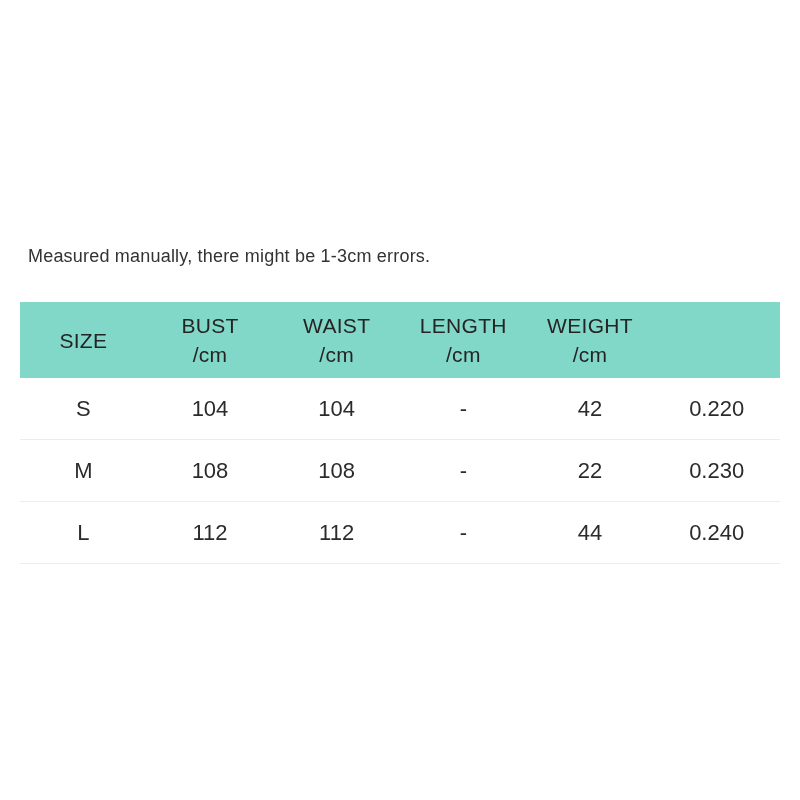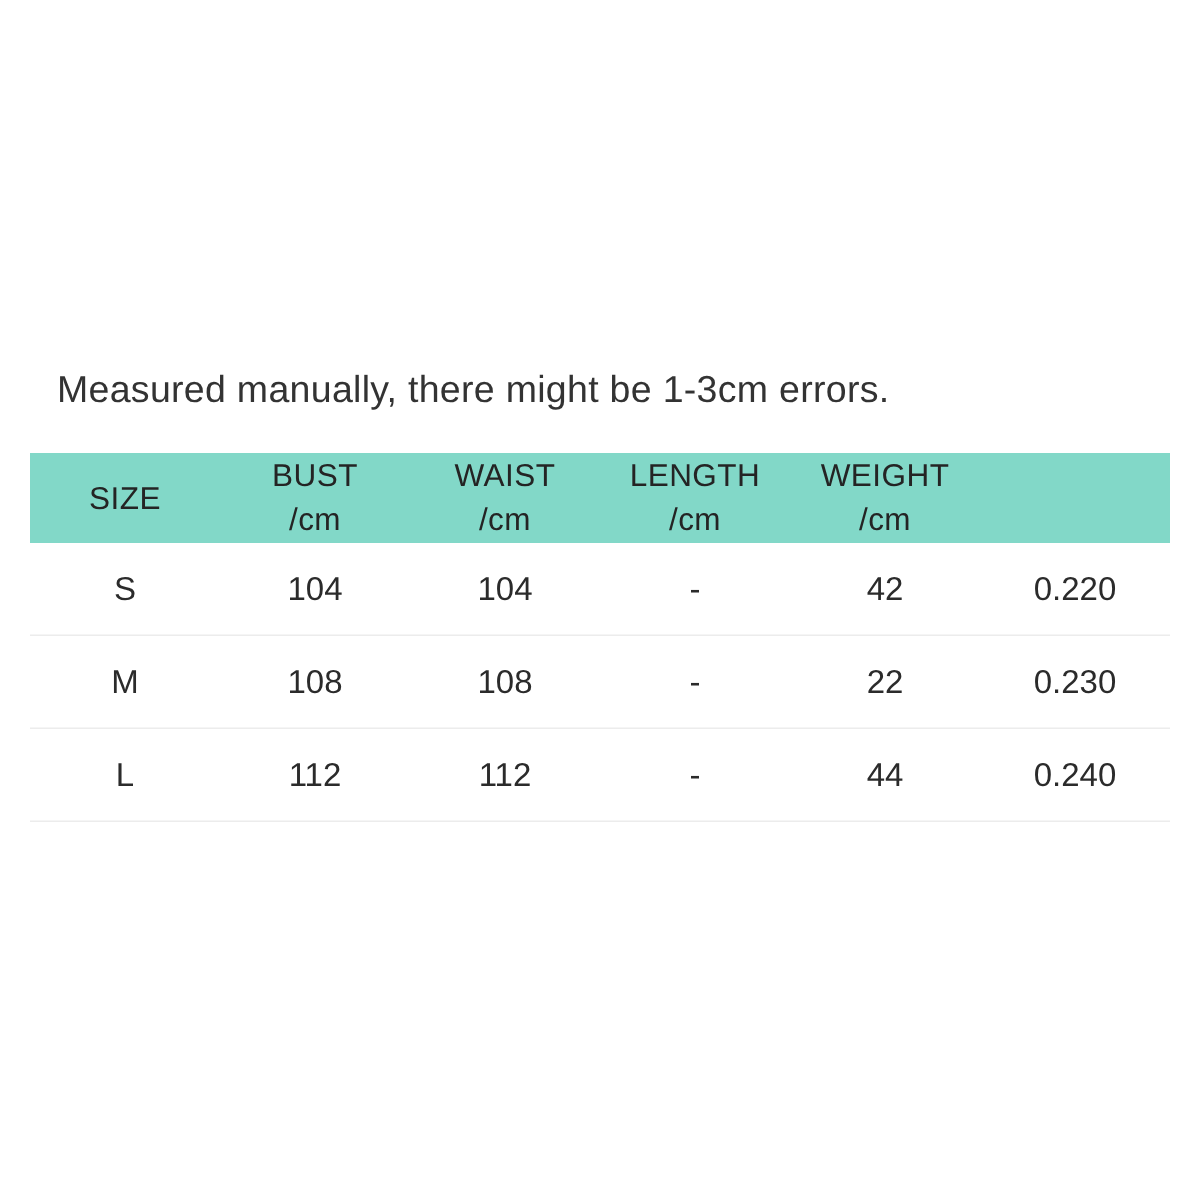--- a/index.html
+++ b/index.html
@@ -10,38 +10,38 @@
     width: 800px;
     height: 800px;
     background: #ffffff;
     position: relative;
     font-family: "Liberation Sans", sans-serif;
     color: #2e2e2e;
     overflow: hidden;
   }
   .note {
     position: absolute;
-    left: 38px;
+    left: 28px;
     top: 246px;
-    font-size: 25px;
+    font-size: 18px;
     letter-spacing: 0.2px;
     color: #333333;
     white-space: nowrap;
   }
   .size-chart {
     position: absolute;
     left: 20px;
     top: 302px;
     width: 760px;
   }
   .chart-header {
     display: grid;
     grid-template-columns: repeat(6, 1fr);
     background: #82d8c8;
-    height: 60px;
+    height: 76px;
   }
   .hcell {
     display: flex;
     flex-direction: column;
     align-items: center;
     justify-content: center;
     font-size: 21px;
     line-height: 29px;
     color: #242424;
     letter-spacing: 0.3px;

